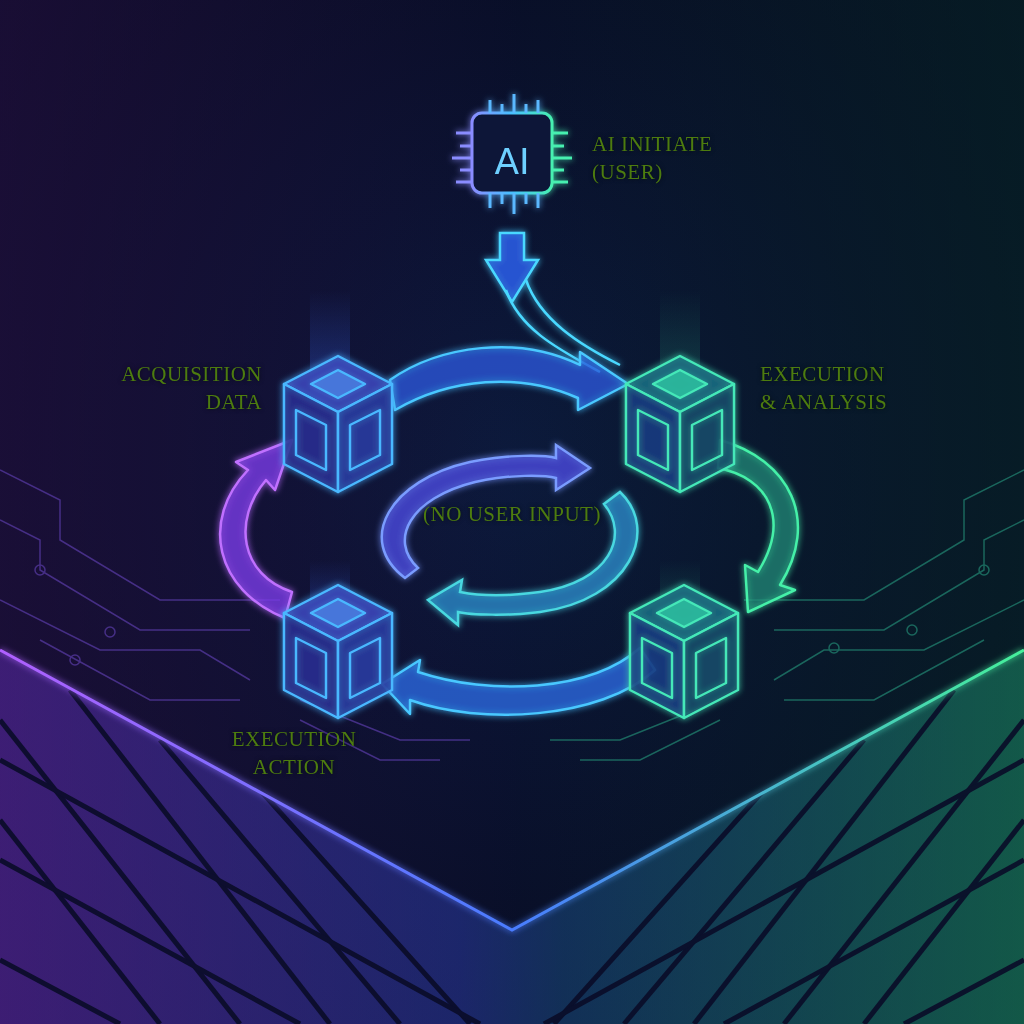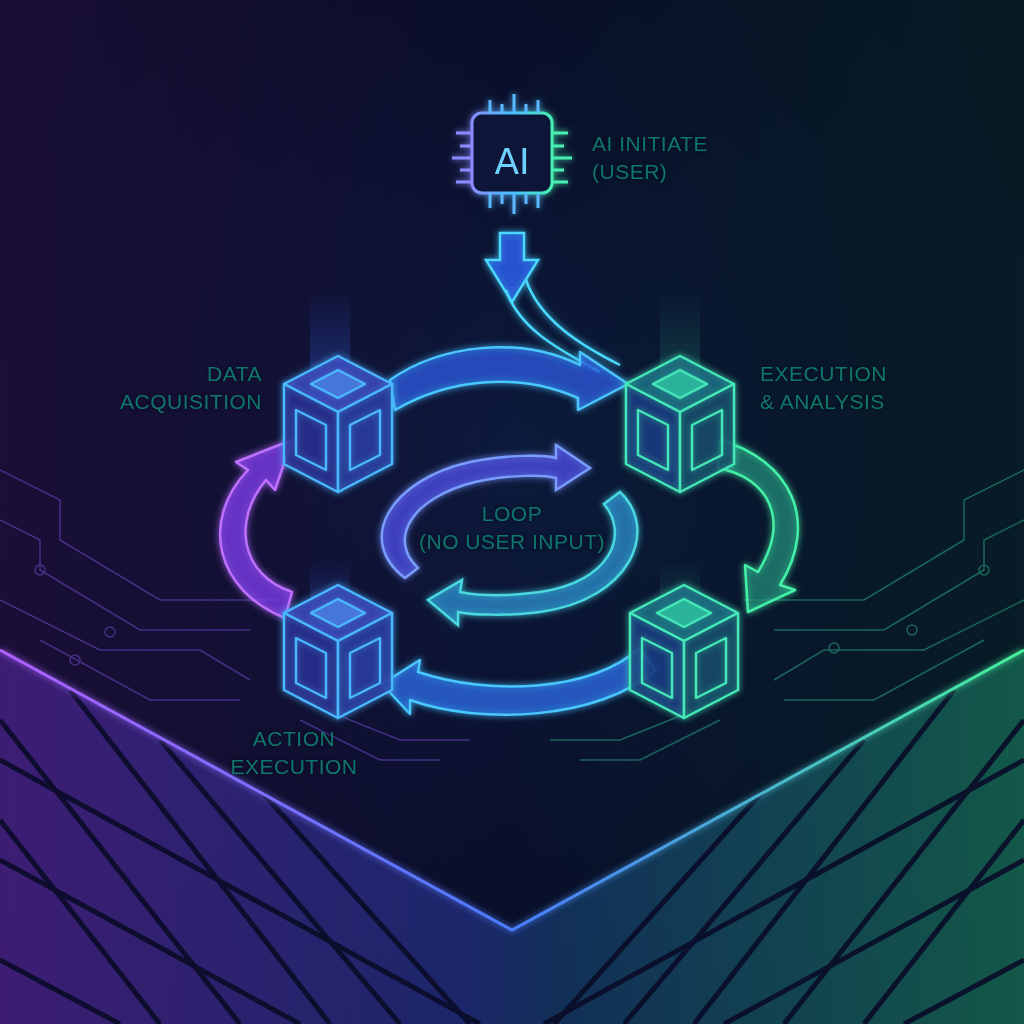--- a/index.html
+++ b/index.html
@@ -4,22 +4,22 @@
 <style>
   html,body{margin:0;padding:0;}
   body{width:1024px;height:1024px;overflow:hidden;position:relative;
     background: radial-gradient(ellipse at 50% 45%, #0c1a3c 0%, #0a1230 35%, #080d24 70%, #060a1c 100%);
     font-family:"DejaVu Sans", "Liberation Sans", sans-serif;}
   .bg-tint-left{position:absolute;left:0;top:0;width:520px;height:1024px;
     background:linear-gradient(90deg, rgba(40,16,70,0.55), rgba(20,10,50,0) 100%);}
   .bg-tint-right{position:absolute;right:0;top:0;width:520px;height:1024px;
     background:linear-gradient(270deg, rgba(6,40,40,0.55), rgba(6,30,40,0) 100%);}
   svg.scene{position:absolute;left:0;top:0;}
-  .label{position:absolute;color:#0f766e;font-size:21px;line-height:28px;letter-spacing:0.5px;
-    text-shadow:0 0 4px rgba(0,0,0,0.6);font-family:Liberation Sans, sans-serif;}
+  .label{position:absolute;color:#4d7c0f;font-size:21px;line-height:28px;letter-spacing:0.5px;
+    text-shadow:0 0 4px rgba(0,0,0,0.6);font-family:Liberation Serif, serif;}
   .label span{display:block;}
   .lbl-right{text-align:right;}
   .lbl-center{text-align:center;}
 </style>
 </head>
 <body>
 
 <div class="bg-tint-left"></div>
 <div class="bg-tint-right"></div>
 
@@ -209,33 +209,32 @@
 
   <text x="512" y="174" text-anchor="middle" font-family="DejaVu Sans, sans-serif" font-size="36" fill="#6ed0ff">AI</text>
 </svg>
 
 <div class="label" style="left:592px;top:130px;">
   <span>AI INITIATE</span>
   <span>(USER)</span>
 </div>
 
 <div class="label lbl-right" style="right:762px;top:360px;width:200px;">
+  <span>ACQUISITION</span>
   <span>DATA</span>
-  <span>ACQUISITION</span>
 </div>
 
 <div class="label" style="left:760px;top:360px;">
   <span>EXECUTION</span>
   <span>&amp; ANALYSIS</span>
 </div>
 
 <div class="label lbl-center" style="left:652px;top:725px;width:200px;">
 </div>
 
 <div class="label lbl-center" style="left:194px;top:725px;width:200px;">
+  <span>EXECUTION</span>
   <span>ACTION</span>
-  <span>EXECUTION</span>
 </div>
 
 <div class="label lbl-center" style="left:392px;top:500px;width:240px;">
-  <span>LOOP</span>
   <span>(NO USER INPUT)</span>
 </div>
 
 </body></html>

